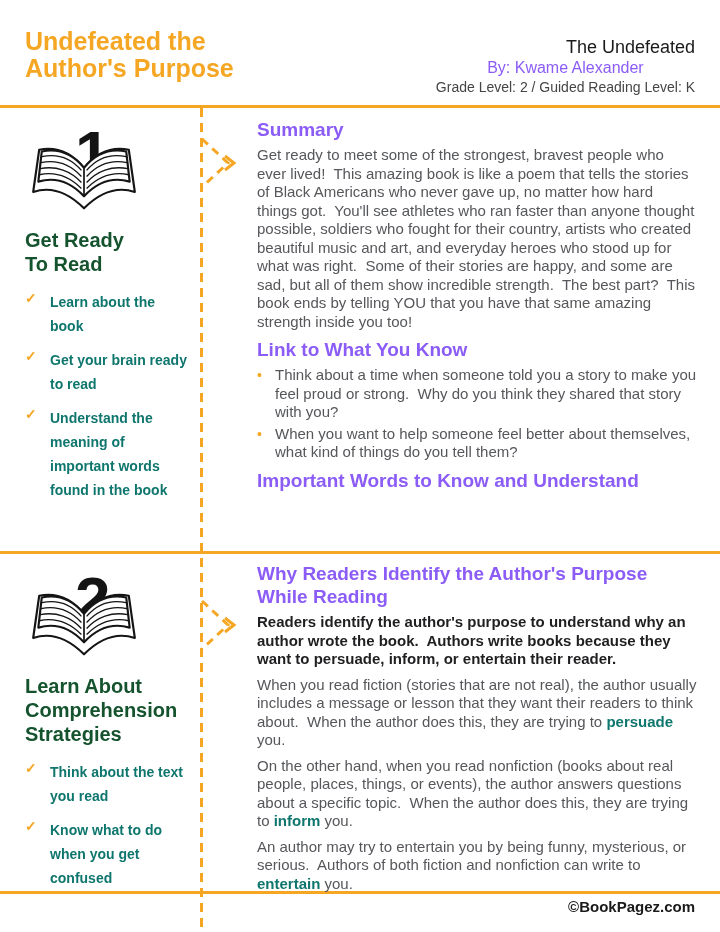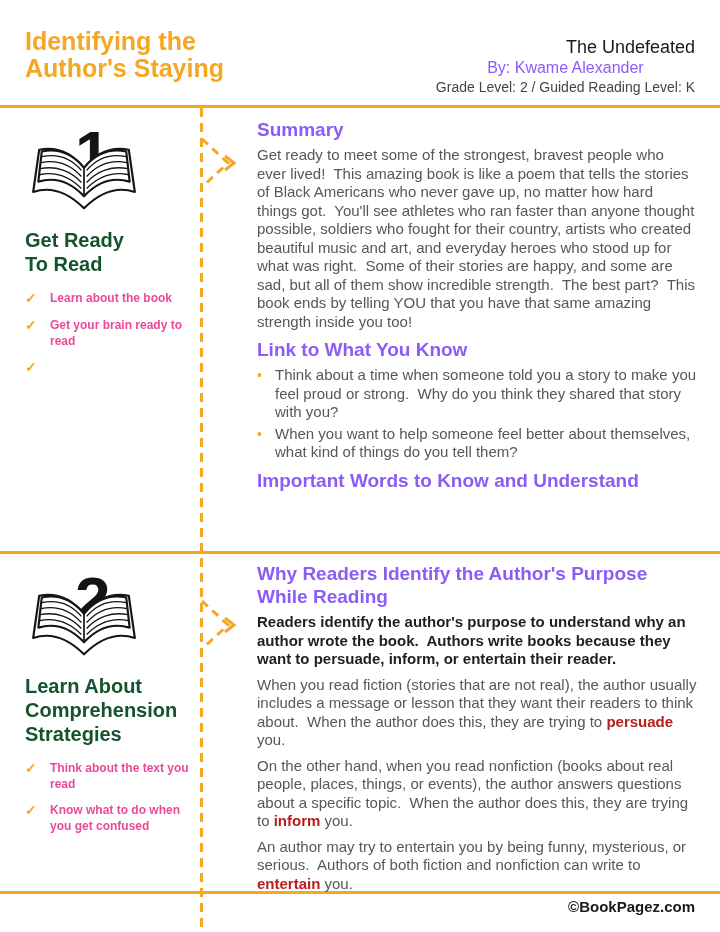--- a/index.html
+++ b/index.html
@@ -65,24 +65,24 @@
   .check-mark {
     flex: 0 0 18px;
     color: #F5A623;
     font-size: 14px;
     font-weight: bold;
     line-height: 16.5px;
     margin-right: 7px;
   }
   .check-text {
     width: 140px;
-    color: #ec4899;
-    font-size: 12px;
-    font-weight: bold;
-    line-height: 16px;
+    color: #0f766e;
+    font-size: 14px;
+    font-weight: bold;
+    line-height: 24px;
   }
 
   
   .main-col { position: absolute; left: 257px; width: 440px; padding-top: 6px; }
   .main-1 { top: 112px; }
   .main-2 { top: 556px; }
   .section-heading {
     margin: 0 0 5px 0;
     font-size: 19px;
     line-height: 23px;
@@ -91,21 +91,21 @@
   }
   .gap-top { margin-top: 7px; }
   .body-text {
     margin: 0 0 7px 0;
     color: #56575B;
     font-size: 15px;
     line-height: 18.5px;
     white-space: pre-wrap;
   }
   .lead-text { color: #1f1f21; font-weight: bold; }
-  .bold-keyword { color: #b91c1c; font-weight: bold; }
+  .bold-keyword { color: #0f766e; font-weight: bold; }
 
   .bullets { list-style: none; margin: 1px 0 5px 0; padding: 0; }
   .bullets li { display: flex; margin-bottom: 3px; }
   .bullet-dot {
     flex: 0 0 10px;
     margin-right: 8px;
     color: #F5A623;
     font-size: 14px;
     line-height: 18.5px;
   }
@@ -128,21 +128,21 @@
     font-size: 15px;
     font-weight: bold;
     color: #1a1a1a;
   }
 </style>
 </head>
 <body>
 
 <div class="page">
 
-  <div class="header-title">Identifying the Author's Staying</div>
+  <div class="header-title">Undefeated the Author's Purpose</div>
   <div class="header-right">
     <div class="book-title">The Undefeated</div>
     <div class="byline">By: Kwame Alexander</div>
     <div class="level-line">Grade Level: 2 / Guided Reading Level: K</div>
   </div>
 
   <div class="rule rule-1"></div>
   <div class="rule rule-2"></div>
   <div class="rule rule-3"></div>
   <div class="vline"></div>
@@ -181,20 +181,21 @@
       <div class="check-item">
         <span class="check-mark">✓</span>
         <span class="check-text">Learn about the book</span>
       </div>
       <div class="check-item">
         <span class="check-mark">✓</span>
         <span class="check-text">Get your brain ready to read</span>
       </div>
       <div class="check-item">
         <span class="check-mark">✓</span>
+        <span class="check-text">Understand the meaning of important words found in the book</span>
       </div>
     </div>
   </div>
 
   <div class="main-col main-1">
     <h2 class="section-heading">Summary</h2>
     <p class="body-text">Get ready to meet some of the strongest, bravest people who ever lived!  This amazing book is like a poem that tells the stories of Black Americans who never gave up, no matter how hard things got.  You'll see athletes who ran faster than anyone thought possible, soldiers who fought for their country, artists who created beautiful music and art, and everyday heroes who stood up for what was right.  Some of their stories are happy, and some are sad, but all of them show incredible strength.  The best part?  This book ends by telling YOU that you have that same amazing strength inside you too!</p>
 
     <h2 class="section-heading gap-top">Link to What You Know</h2>
     <ul class="bullets">

